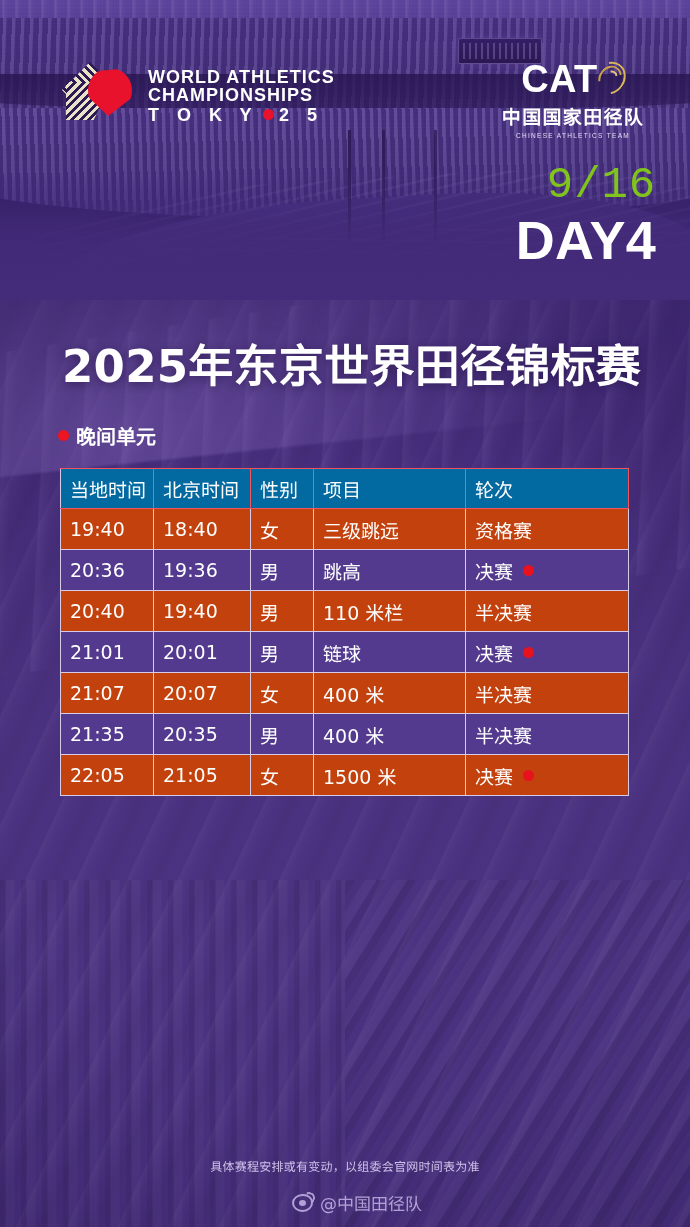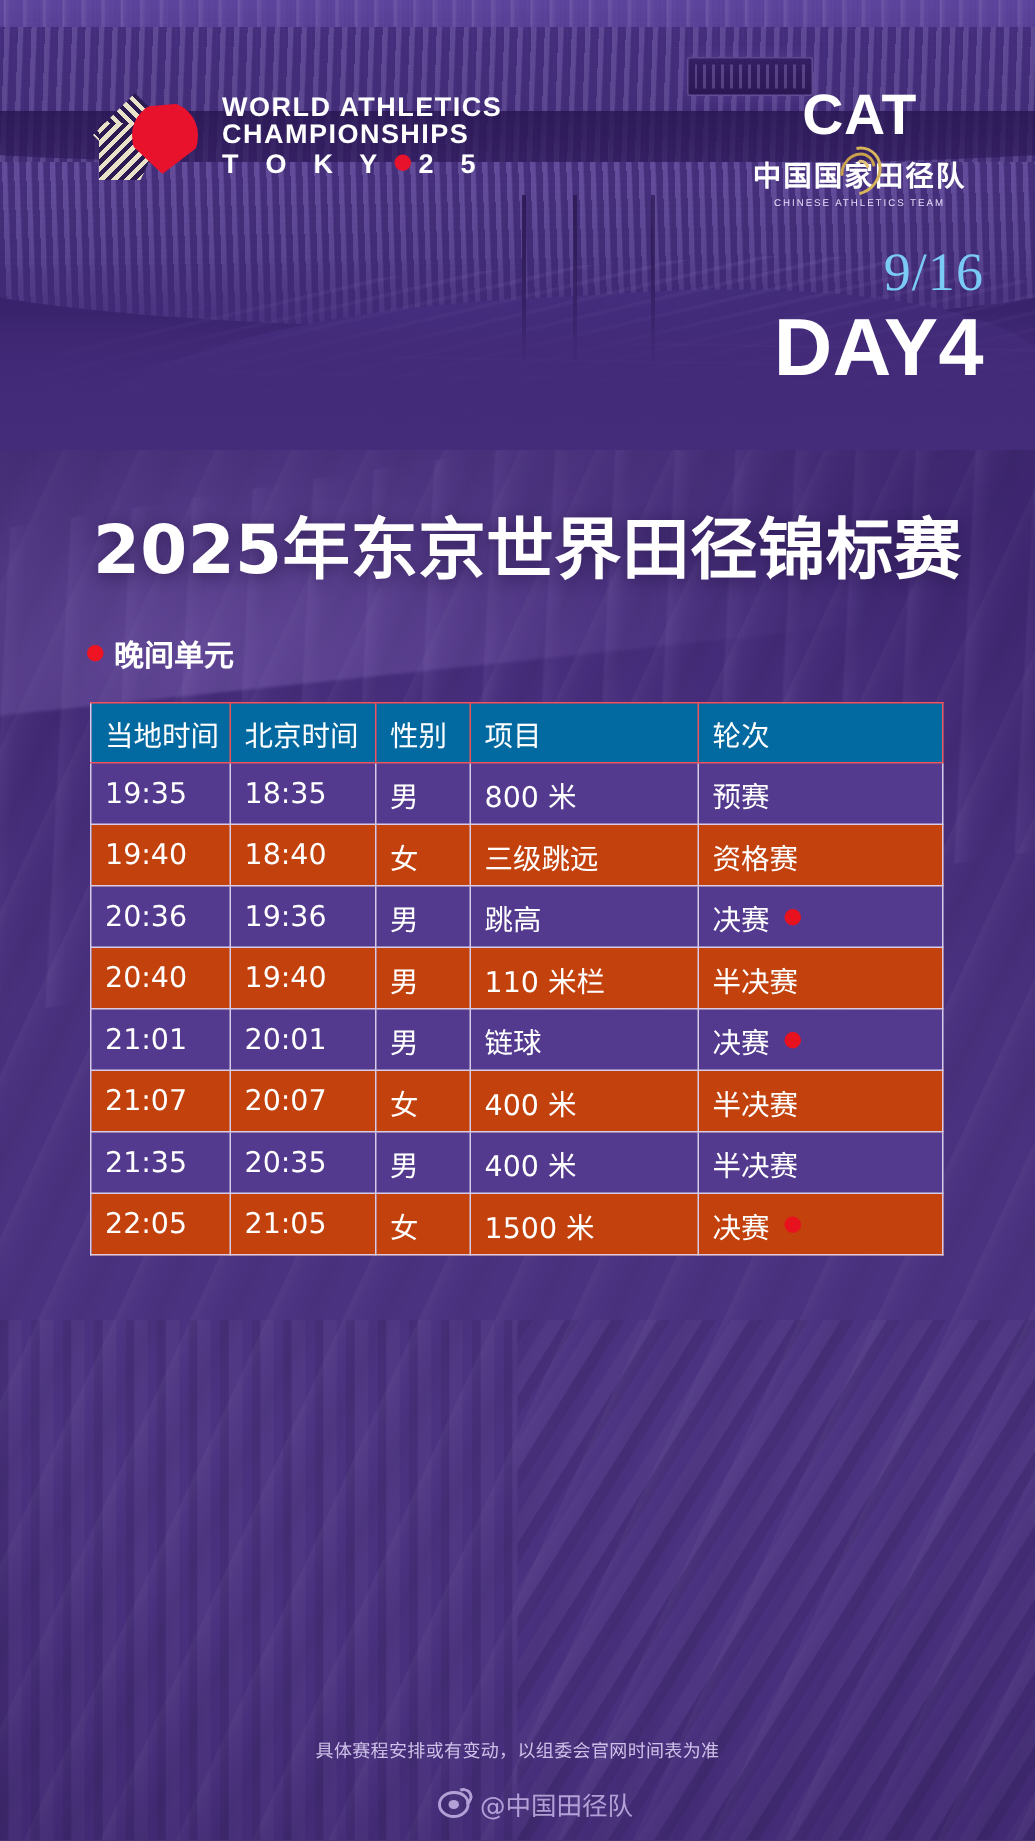--- a/index.html
+++ b/index.html
@@ -200,21 +200,21 @@
     background:linear-gradient(180deg, rgba(72,40,140,0.34) 0%, rgba(66,36,128,0.30) 45%, rgba(61,36,120,0.42) 70%, rgba(67,42,121,0.88) 88%, #432a79 100%);
     mix-blend-mode:normal;
   }
   .hero-fade {
     position:absolute; left:0; right:0; bottom:0; height:130px;
     background:linear-gradient(180deg, rgba(67,42,121,0) 0%, rgba(67,42,121,.72) 46%, #452c7b 100%);
   }
 
   
   .wa-lockup {
-    position:absolute; left:62px; top:62px; display:flex; align-items:flex-start; gap:12px;
+    position:absolute; left:62px; top:62px; display:flex; align-items:flex-end; gap:12px;
   }
   .wa-mark { position:relative; width:74px; height:62px; }
   .wa-mark-fan {
     position:absolute; left:0; top:0; width:56px; height:56px;
     background:
       repeating-linear-gradient(45deg,
         #e9e2c8 0px, #e9e2c8 3px,
         #2b1b52 3px, #2b1b52 6px);
     clip-path:polygon(50% 0%, 100% 50%, 50% 100%, 0% 50%);
   }
@@ -238,21 +238,21 @@
     font-family:"Liberation Sans",sans-serif;
   }
   .wa-l3 {
     display:flex; align-items:center; gap:5px;
     font-size:18px; font-weight:700; letter-spacing:.36em; margin-top:1px;
   }
   .wa-dot { width:11px; height:11px; border-radius:50%; background:#e8122d; display:inline-block; }
 
   
   .cat-lockup { position:absolute; right:32px; top:58px; text-align:center; width:170px; }
-  .cat-top { position:relative; display:flex; justify-content:center; align-items:center; height:42px;flex-direction:column; }
+  .cat-top { position:relative; display:flex; justify-content:center; align-items:center; height:42px; }
   .cat-letters {
     font-size:38px; font-weight:800; color:#fff; letter-spacing:.01em;
     font-family:"Liberation Sans",sans-serif; line-height:1;
   }
   .cat-swirl { position:relative; width:30px; height:38px; margin-left:-3px; }
   .cat-swirl i {
     position:absolute; right:2px; top:2px; display:block;
     border:2px solid #d8b45a; border-left-color:transparent; border-bottom-color:transparent;
     border-radius:50%;
   }
@@ -264,22 +264,22 @@
     font-family:"DejaVu Sans","Liberation Sans",sans-serif;
   }
   .cat-en {
     color:#efe9ff; font-size:6.5px; letter-spacing:.20em; margin-top:3px; opacity:.92;
     font-family:"Liberation Sans",sans-serif;
   }
 
   
   .date-block { position:absolute; right:34px; top:163px; text-align:right; }
   .date-frac {
-    color:#7dd3fc; font-size:36px; font-weight:300; letter-spacing:.02em; line-height:1;
-    font-family:Liberation Serif, serif; opacity:.95;
+    color:#84cc16; font-size:44px; font-weight:300; letter-spacing:.02em; line-height:1;
+    font-family:Liberation Mono, monospace; opacity:.95;
   }
   .date-day {
     color:#fff; font-size:54px; font-weight:800; line-height:1.02; letter-spacing:.005em;
     font-family:"Liberation Sans",sans-serif; margin-top:6px;
   }
 
   
   .title {
     position:absolute; left:62px; top:330px;
     color:#fff; font-size:45px; font-weight:800; letter-spacing:.006em;
@@ -444,31 +444,20 @@
       <thead>
         <tr>
           <th>当地时间</th>
           <th>北京时间</th>
           <th>性别</th>
           <th>项目</th>
           <th>轮次</th>
         </tr>
       </thead>
       <tbody id="sched-body">
-          <tr class="odd">
-            <td>19:35</td>
-            <td>18:35</td>
-            <td>男</td>
-            <td>800 米</td>
-            <td>
-              <span class="round-cell">
-                <span>预赛</span>
-              </span>
-            </td>
-          </tr>
           <tr class="even">
             <td>19:40</td>
             <td>18:40</td>
             <td>女</td>
             <td>三级跳远</td>
             <td>
               <span class="round-cell">
                 <span>资格赛</span>
               </span>
             </td>

